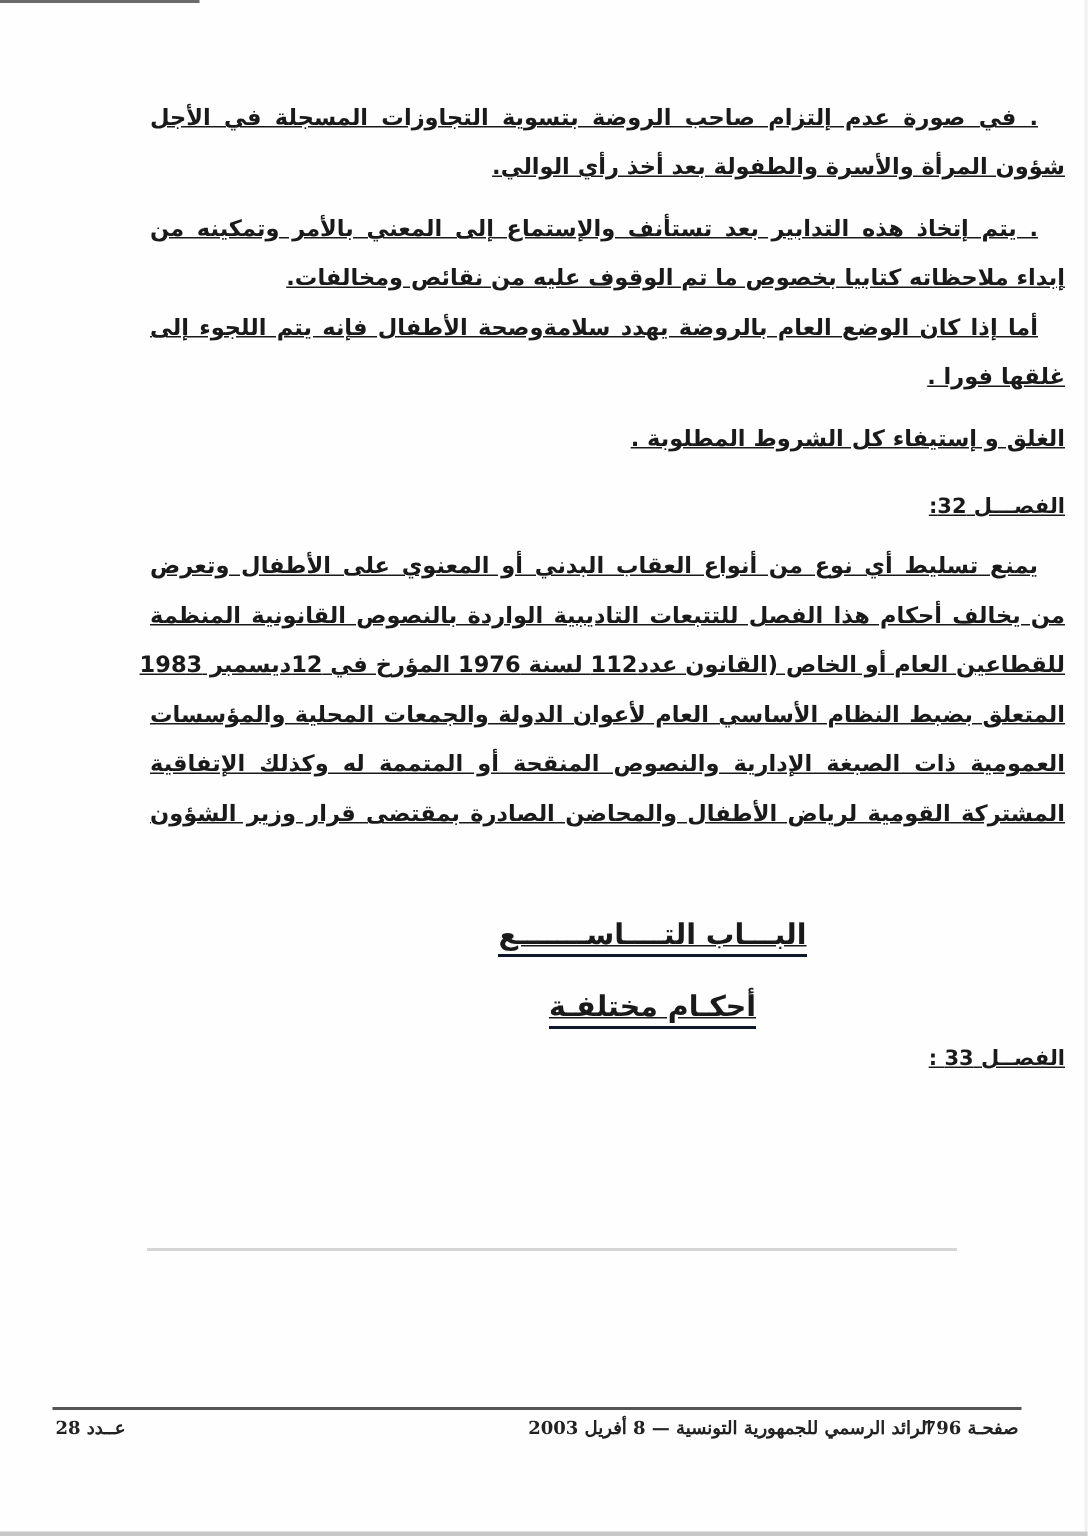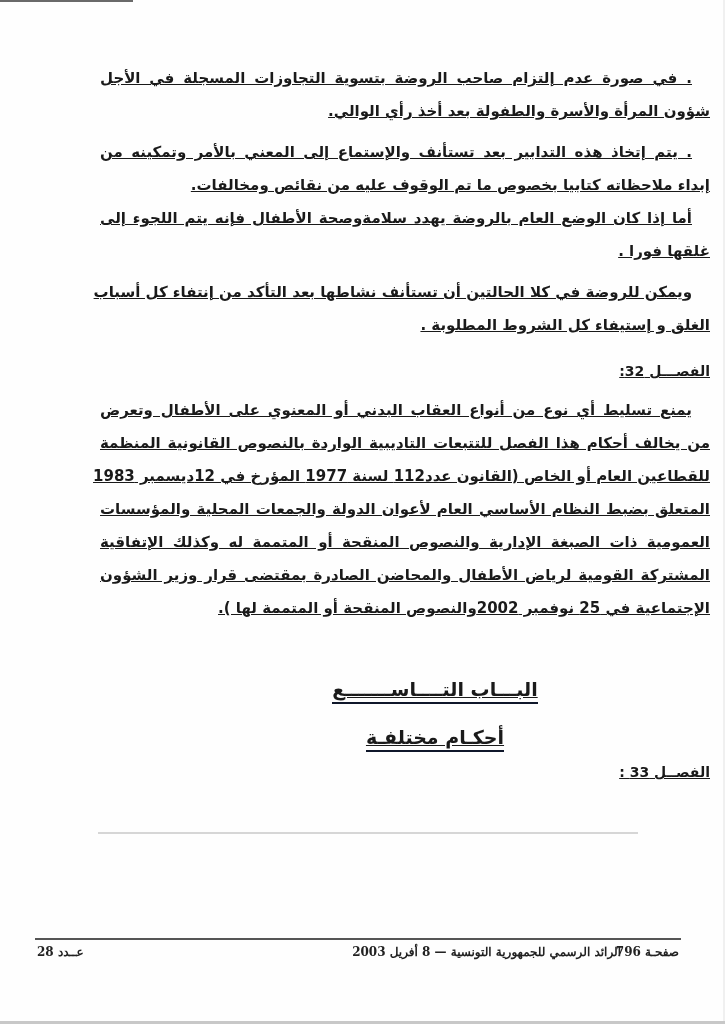--- a/index.html
+++ b/index.html
@@ -50,36 +50,34 @@
     <div class="line last">إبداء ملاحظاته كتابيا بخصوص ما تم الوقوف عليه من نقائص ومخالفات.</div>
   </div>
 
   <div>
     <div class="line indent">أما إذا كان الوضع العام بالروضة يهدد سلامةوصحة الأطفال فإنه يتم اللجوء إلى</div>
     <div class="line last">غلقها فورا .</div>
   </div>
   <div class="gap-s"></div>
 
   <div>
-    <div class="line indent">ويمكن للروضة في كلا الحالتين  أن تستأنف نشاطها بعد التأكد من إنتفاء كل أسباب</div>
     <div class="line last">الغلق و إستيفاء كل الشروط المطلوبة .</div>
   </div>
   <div class="gap-m"></div>
 
   <div class="section-head">الفصـــل 32:</div>
   <div class="gap-s"></div>
 
   <div>
     <div class="line indent">يمنع تسليط أي نوع من أنواع العقاب البدني أو المعنوي على الأطفال وتعرض</div>
     <div class="line">من يخالف أحكام هذا الفصل للتتبعات التاديبية الواردة بالنصوص القانونية المنظمة</div>
-    <div class="line">للقطاعين العام أو الخاص (القانون عدد112 لسنة 1977 المؤرخ في 12ديسمبر  1983</div>
+    <div class="line">للقطاعين العام أو الخاص (القانون عدد112 لسنة 1976 المؤرخ في 12ديسمبر  1983</div>
     <div class="line">المتعلق بضبط النظام الأساسي العام لأعوان الدولة والجمعات المحلية والمؤسسات</div>
     <div class="line">العمومية ذات الصبغة الإدارية والنصوص المنقحة أو المتممة له وكذلك الإتفاقية</div>
     <div class="line">المشتركة القومية لرياض الأطفال والمحاضن  الصادرة بمقتضى قرار وزير الشؤون</div>
-    <div class="line last">الإجتماعية في 25 نوفمبر 2002والنصوص المنقحة أو المتممة لها ).</div>
   </div>
   <div class="gap-l"></div>
 
   <div class="chapter-title">
     <span>البـــاب التــــاســـــــع</span>
   </div>
   <div class="gap-s"></div>
   <div class="chapter-subtitle">
     <span>أحكـام مختلفـة</span>
   </div>

